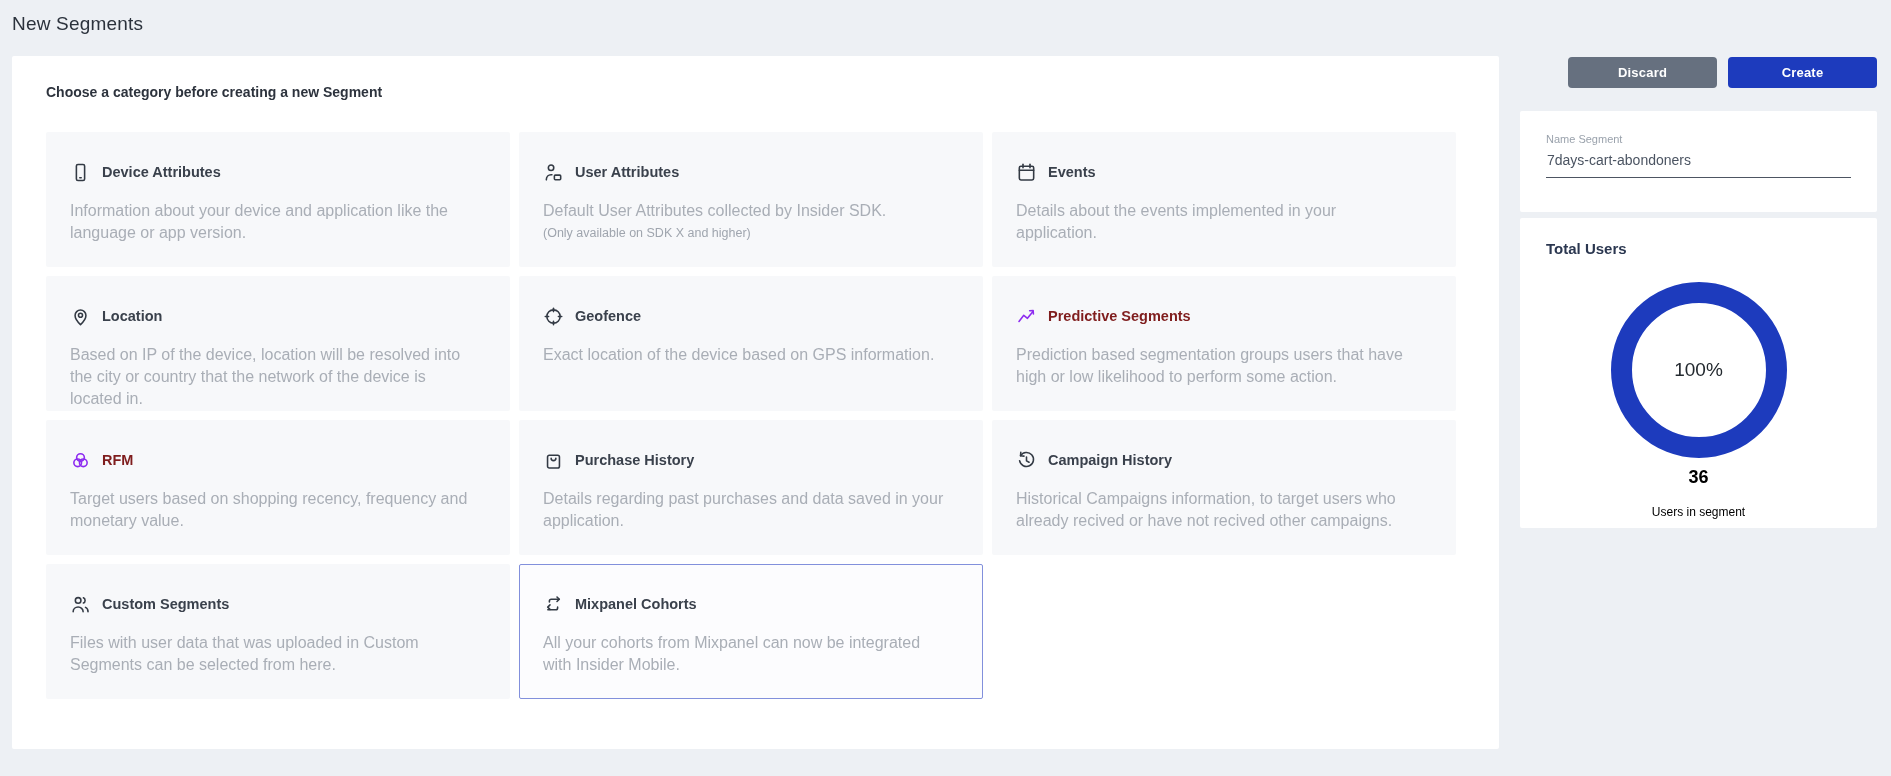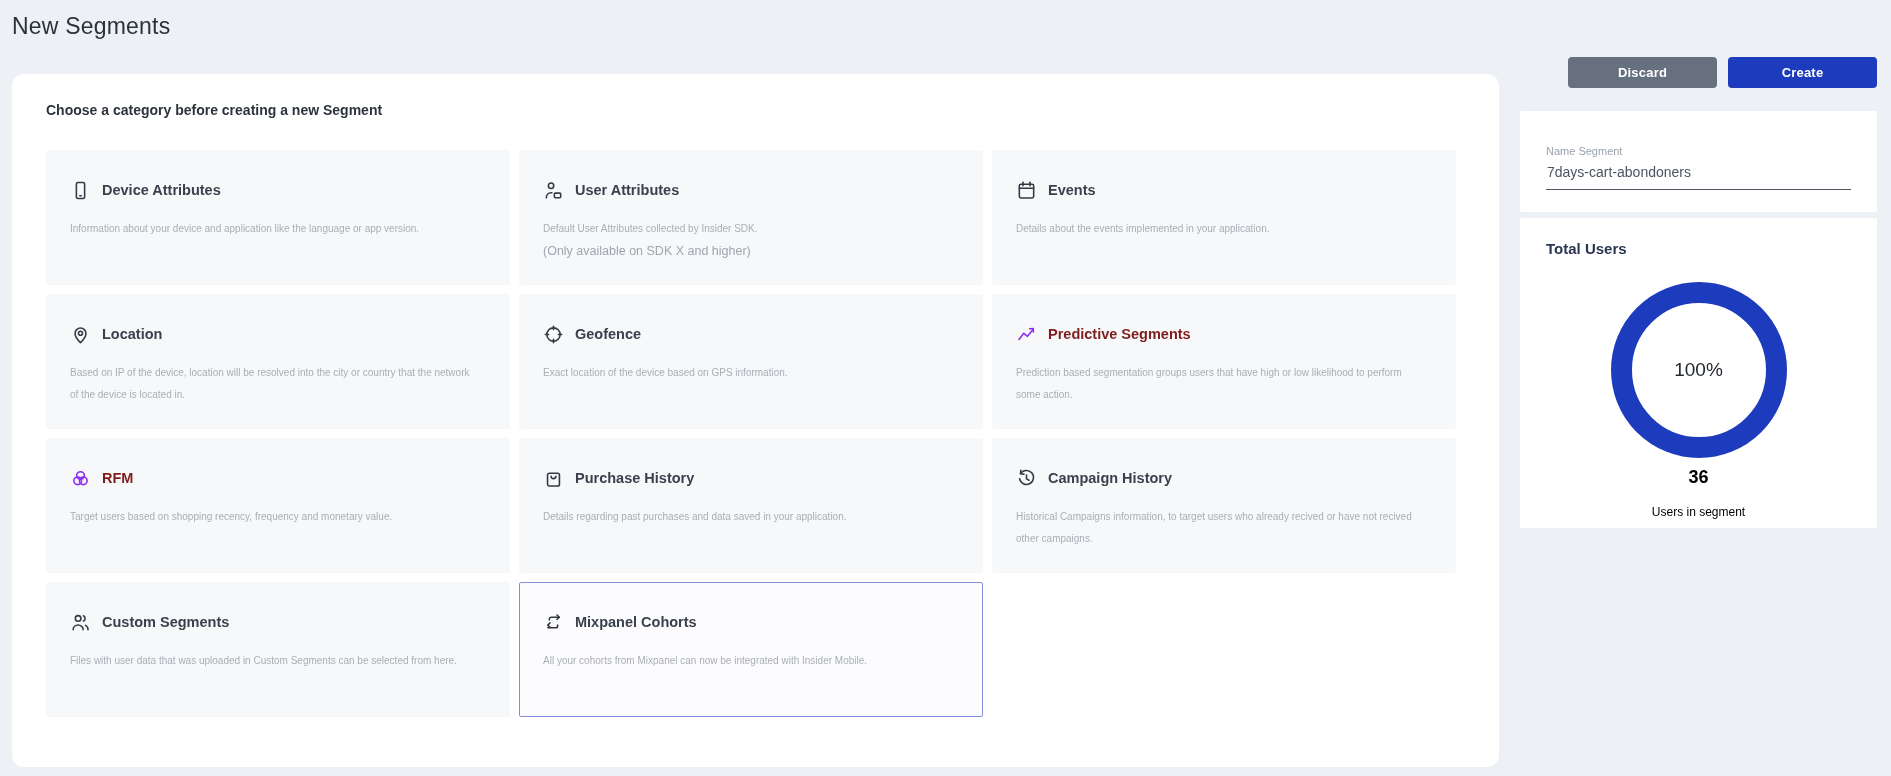--- a/index.html
+++ b/index.html
@@ -5,25 +5,25 @@
   * { box-sizing: border-box; margin: 0; padding: 0; }
   html,body { width:1891px; height:776px; }
   body {
     font-family: "Liberation Sans", "DejaVu Sans", sans-serif;
     background:#edf0f4;
     position:relative;
     overflow:hidden;
   }
   .page-title {
     position:absolute; left:12px; top:13px;
-    font-size:23px; color:#2b323c; font-weight:400; letter-spacing:.2px;
+    font-size:19px; color:#2b323c; font-weight:400; letter-spacing:.2px;
   }
   .main-panel {
     position:absolute; left:12px; top:56px; width:1487px; height:693px;
-    background:#ffffff; border-radius:12px;margin-top:18px;
+    background:#ffffff; border-radius:2px;
   }
   .subtitle {
     position:absolute; left:34px; top:28px;
     font-size:14px; font-weight:600; color:#2d333d;
   }
   .category-grid {
     position:absolute; left:34px; top:76px; width:1414px;
     display:grid; grid-template-columns:repeat(3,464px);
     grid-auto-rows:135px; column-gap:11px; row-gap:14px;gap:9px;
   }
@@ -32,40 +32,40 @@
     padding:28px 20px 0 23px; border:1px solid transparent; cursor:pointer;
   }
   .card.selected { background:#fcfcfe; border:1px solid #8290dc; }
   .card-title-row { display:flex; align-items:center; gap:11px; height:22px; }
   .icon { width:21px; height:21px; color:#333a44; flex:0 0 21px; }
   .icon svg { width:21px; height:21px; display:block; }
   .card-label { font-size:14.5px; font-weight:600; color:#3a414c; }
   .card.accent .card-label { color:#7f1d1d; }
   .card.accent .icon { color:#8d2bf0; }
   .card-desc {
-    margin-top:17px; font-size:10px; line-height:22px; color:#a9aeb6;
+    margin-top:17px; font-size:16px; line-height:22px; color:#a9aeb6;
     padding-right:16px; font-weight:400;
   }
   .card-desc2 { font-size:12.5px; line-height:22px; color:#9fa5ae; font-weight:400; }
 
   .side-buttons {
     position:absolute; left:1520px; top:57px; width:357px;
     display:flex; gap:11px;padding-left:48px;
   }
   .btn {
     flex:1; height:31px; border:none; border-radius:4px;
     color:#ffffff; font-size:13px; font-weight:700; letter-spacing:.2px;
     font-family:inherit; cursor:pointer;
   }
   .btn-discard { background:#66707f; }
   .btn-create { background:#1d3bbd; }
 
   .name-card {
     position:absolute; left:1520px; top:111px; width:357px; height:101px;
-    background:#ffffff; border-radius:2px; padding:34px 26px 0 26px;
+    background:#ffffff; border-radius:2px; padding:22px 26px 0 26px;
   }
   .name-label { font-size:11px; color:#9aa2ac; }
   .name-input {
     display:block; margin-top:7px; width:305px;
     border:none; border-bottom:1px solid #4d5562; background:transparent;
     font-family:inherit; font-size:14px; color:#4b5462;
     padding:0 0 9px 1px; outline:none;
   }
 
   .total-card {

